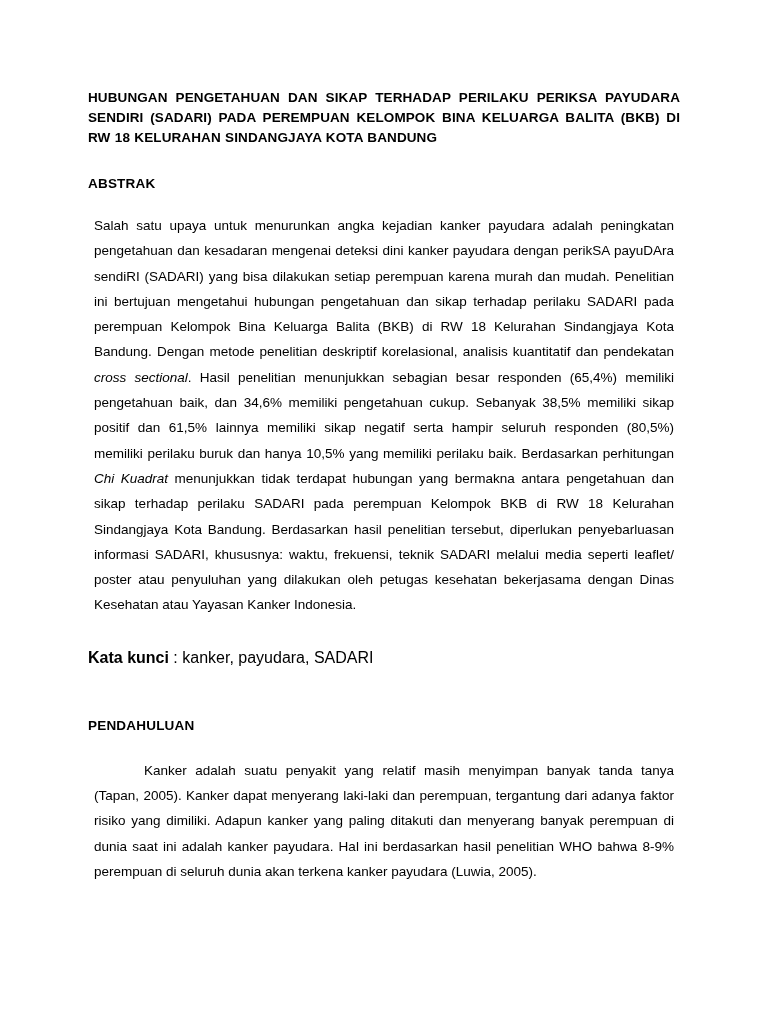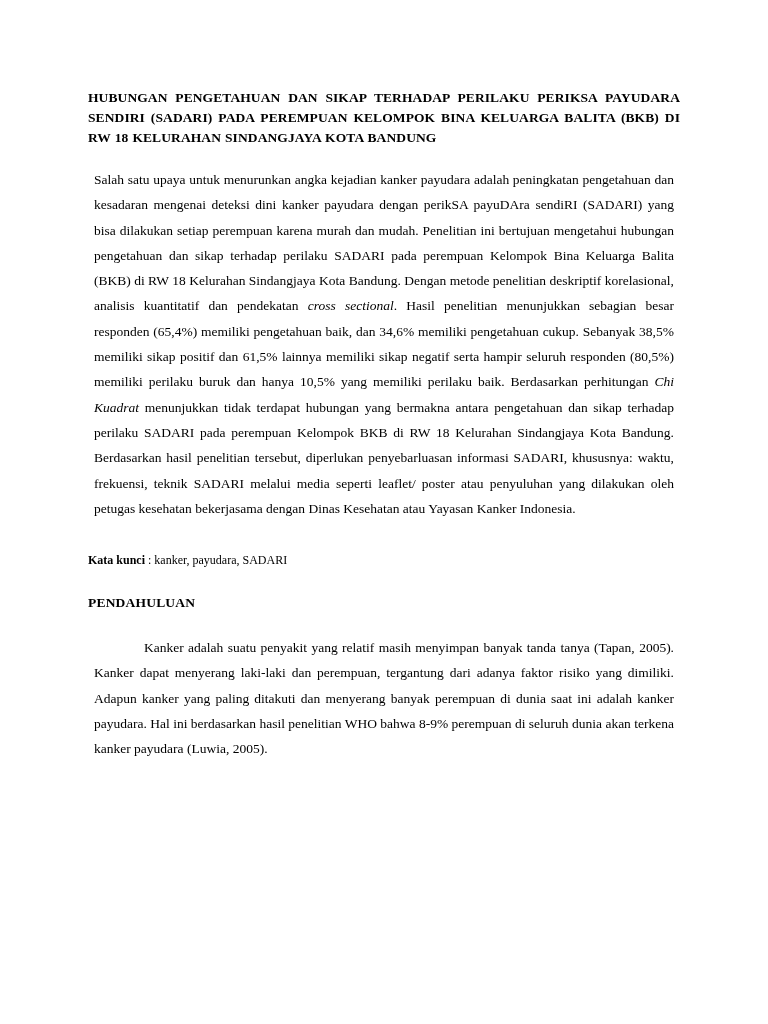--- a/index.html
+++ b/index.html
@@ -9,21 +9,21 @@
     background: #ffffff;
   }
 
   .page {
     position: relative;
     width: 768px;
     height: 1024px;
     background: #ffffff;
     overflow: hidden;
     box-sizing: border-box;
-    font-family: Liberation Serif, serif;
+    font-family: Liberation Sans, sans-serif;
     color: #000000;
     -webkit-font-smoothing: antialiased;
   }
 
   .content {
     position: absolute;
     left: 88px;
     top: 88px;
     width: 592px;
   }
@@ -51,37 +51,37 @@
     font-weight: bold;
     line-height: 20px;
     letter-spacing: 0.2px;
   }
 
   .heading-abstrak {
     margin-top: 26px;
   }
 
   .heading-pendahuluan {
-    margin-top: 20px;
+    margin-top: 46px;
   }
 
   .body-par {
     font-size: 13.5px;
     line-height: 25.3px;
     text-align: justify;
     text-align-last: left;
     margin: 6px;
   }
 
   .abstract-par {
     margin-top: 19px;
   }
 
   .keywords {
-    font-size: 12px;
+    font-size: 16px;
     line-height: 25px;
     margin-top: 27px;
   }
 
   .keywords .kw-label {
     font-weight: bold;
   }
 
   .intro-par {
     margin-top: 22px;
@@ -94,20 +94,21 @@
 </style>
 </head>
 <body>
 
 <div class="page">
   <div class="content">
 
     <h1 class="doc-title">HUBUNGAN PENGETAHUAN DAN SIKAP TERHADAP PERILAKU PERIKSA PAYUDARA SENDIRI (SADARI) PADA PEREMPUAN KELOMPOK BINA KELUARGA BALITA (BKB) DI RW 18 KELURAHAN SINDANGJAYA KOTA BANDUNG</h1>
 
 
+    <div class="section-heading heading-abstrak">ABSTRAK</div>
 
     <p class="body-par abstract-par"><span>Salah satu upaya untuk menurunkan angka kejadian kanker payudara adalah peningkatan pengetahuan dan kesadaran mengenai deteksi dini kanker payudara dengan perikSA payuDAra sendiRI (SADARI) yang bisa dilakukan setiap perempuan karena murah dan mudah. Penelitian ini bertujuan mengetahui hubungan pengetahuan dan sikap terhadap perilaku SADARI pada perempuan Kelompok Bina Keluarga Balita (BKB) di RW 18 Kelurahan Sindangjaya Kota Bandung. Dengan metode penelitian deskriptif korelasional, analisis kuantitatif dan pendekatan </span><span class="it">cross sectional</span><span>. Hasil penelitian menunjukkan sebagian besar responden (65,4%) memiliki pengetahuan baik, dan 34,6% memiliki pengetahuan cukup. Sebanyak 38,5% memiliki sikap positif dan 61,5% lainnya memiliki sikap negatif serta hampir seluruh responden (80,5%) memiliki perilaku buruk dan hanya 10,5% yang memiliki perilaku baik. Berdasarkan perhitungan </span><span class="it">Chi Kuadrat</span><span> menunjukkan tidak terdapat hubungan yang bermakna antara pengetahuan dan sikap terhadap perilaku SADARI pada perempuan Kelompok BKB di RW 18 Kelurahan Sindangjaya Kota Bandung. Berdasarkan hasil penelitian tersebut, diperlukan penyebarluasan informasi SADARI, khususnya: waktu, frekuensi, teknik SADARI melalui media seperti leaflet/ poster atau penyuluhan yang dilakukan oleh petugas kesehatan bekerjasama dengan Dinas Kesehatan atau Yayasan Kanker Indonesia.</span></p>
 
     <div class="keywords"><span class="kw-label">Kata kunci</span><span> : kanker, payudara, SADARI</span></div>
 
     <div class="section-heading heading-pendahuluan">PENDAHULUAN</div>
 
     <p class="body-par intro-par">Kanker adalah suatu penyakit yang relatif masih menyimpan banyak tanda tanya (Tapan, 2005). Kanker dapat menyerang laki-laki dan perempuan, tergantung dari adanya faktor risiko yang dimiliki. Adapun kanker yang paling ditakuti dan menyerang banyak perempuan di dunia saat ini adalah kanker payudara. Hal ini berdasarkan hasil penelitian WHO bahwa 8-9% perempuan di seluruh dunia akan terkena kanker payudara (Luwia,  2005).</p>
 
   </div>

